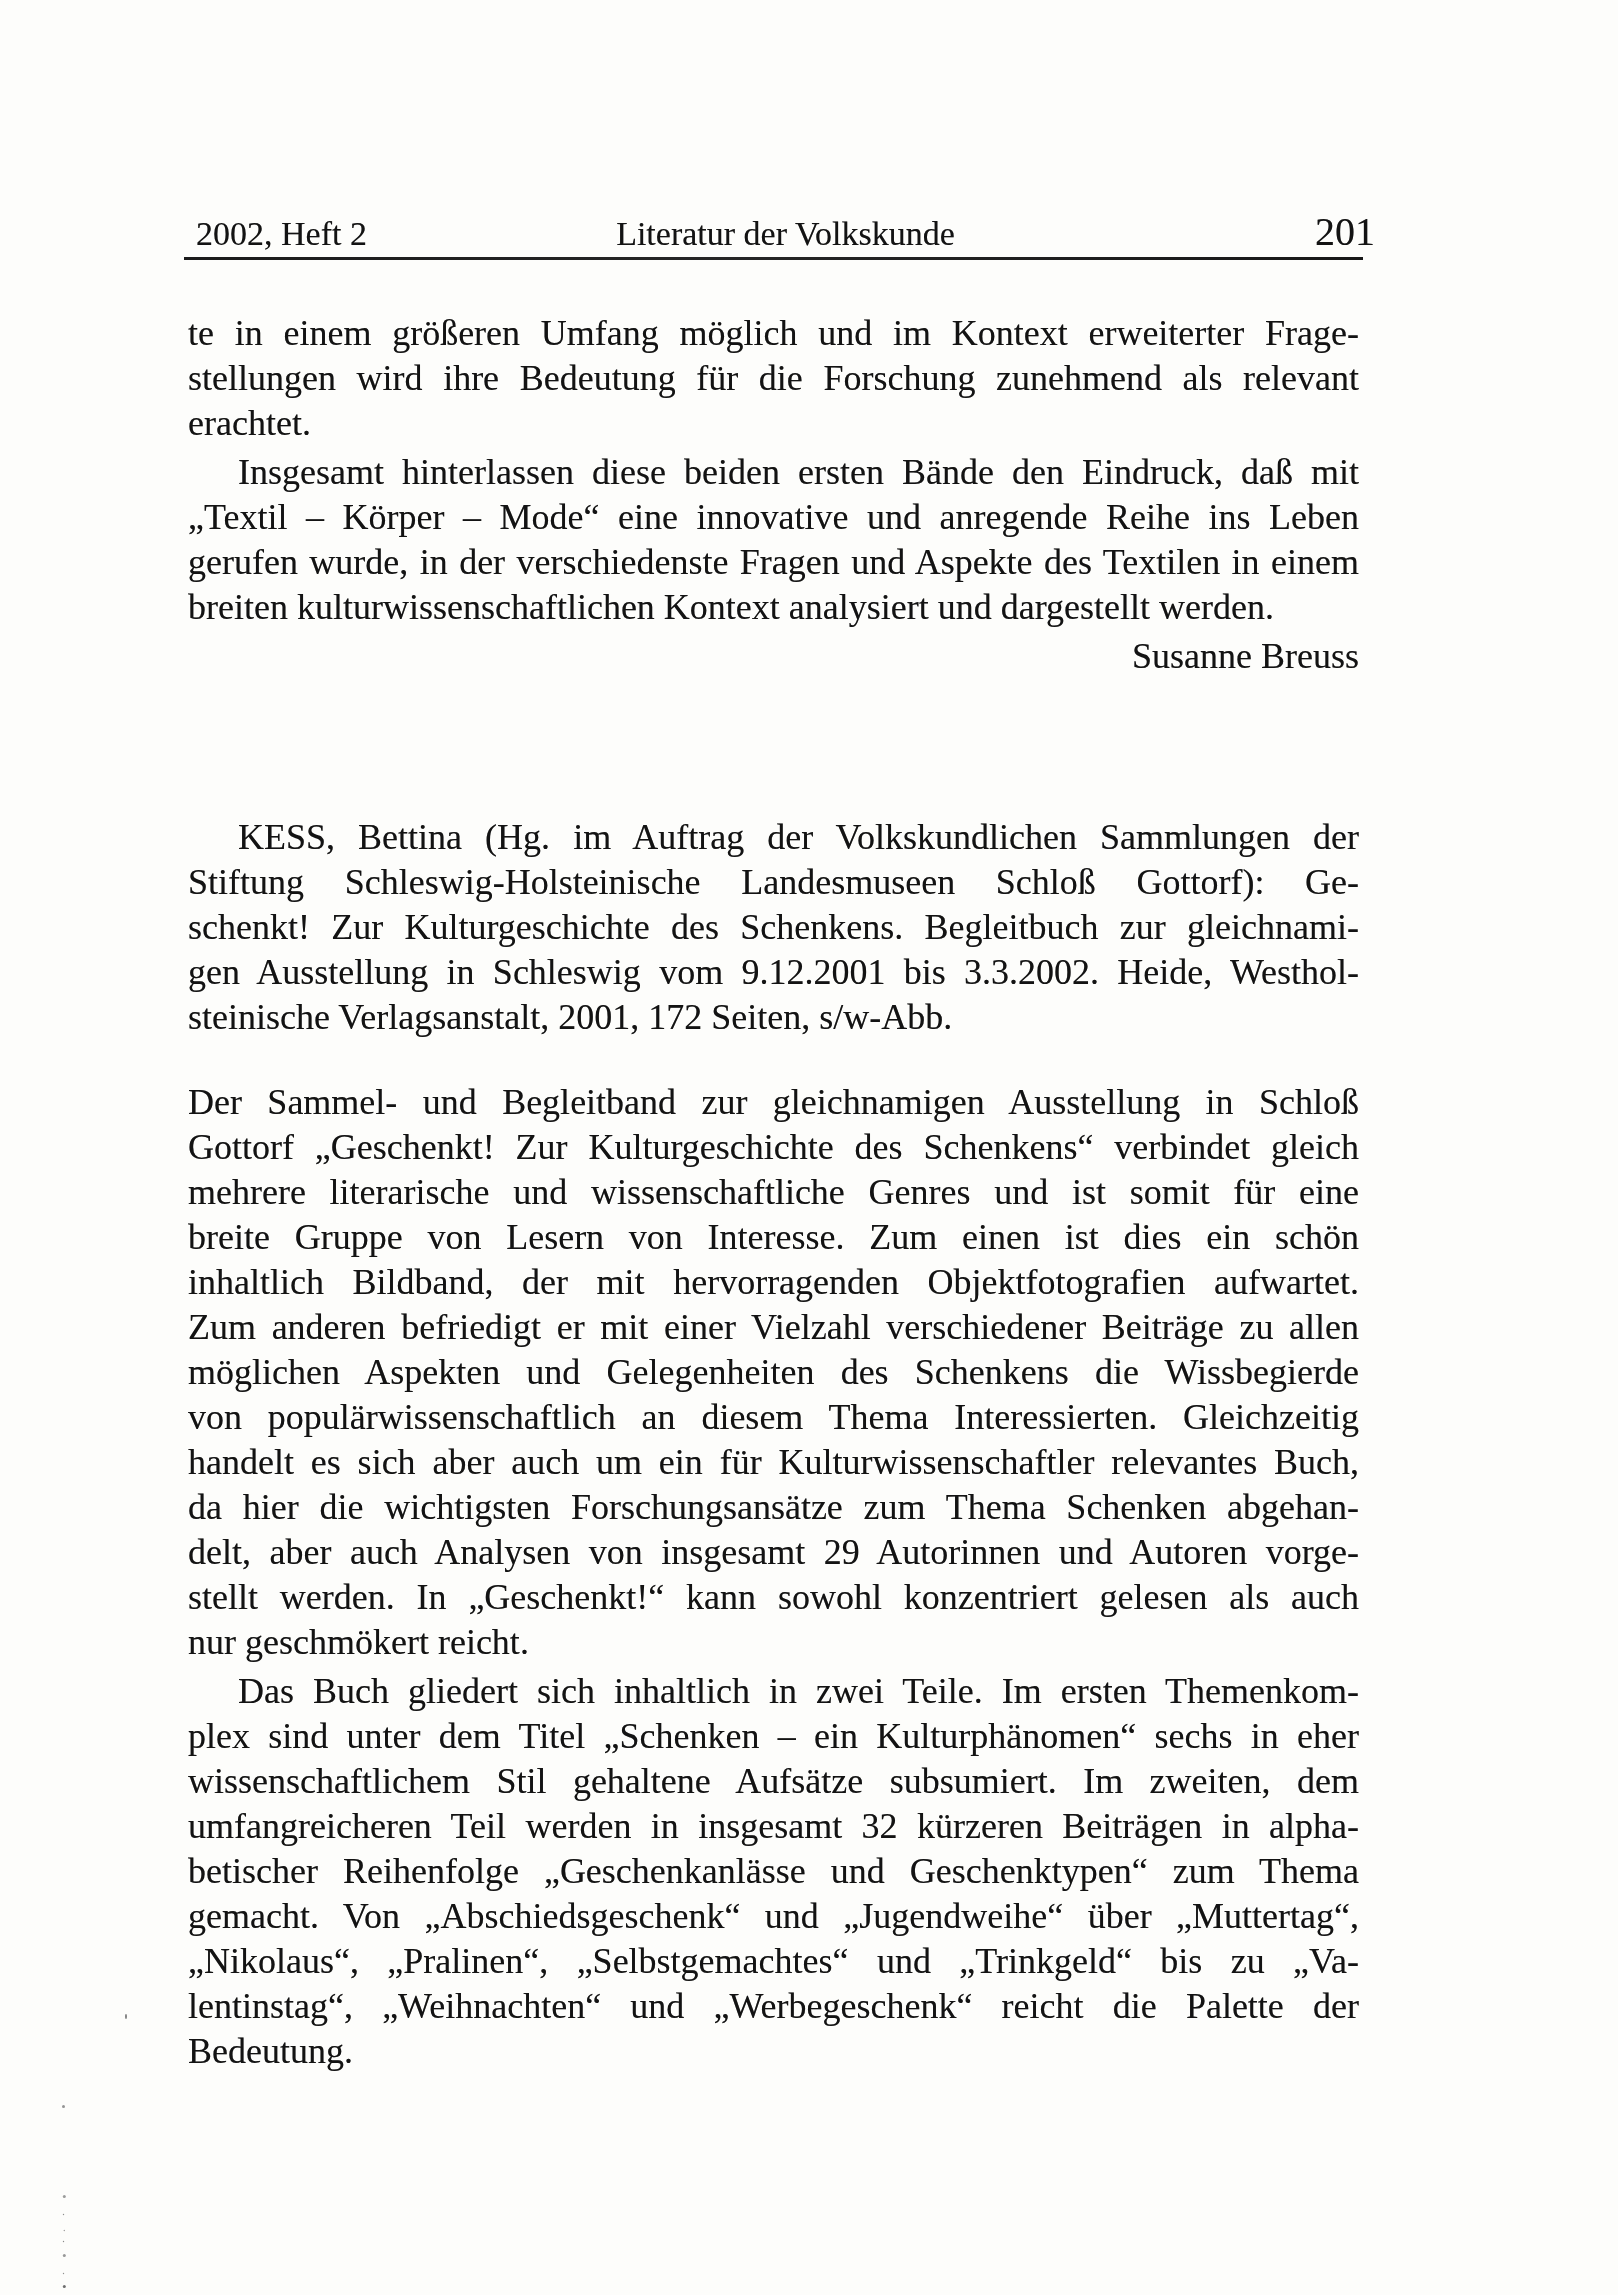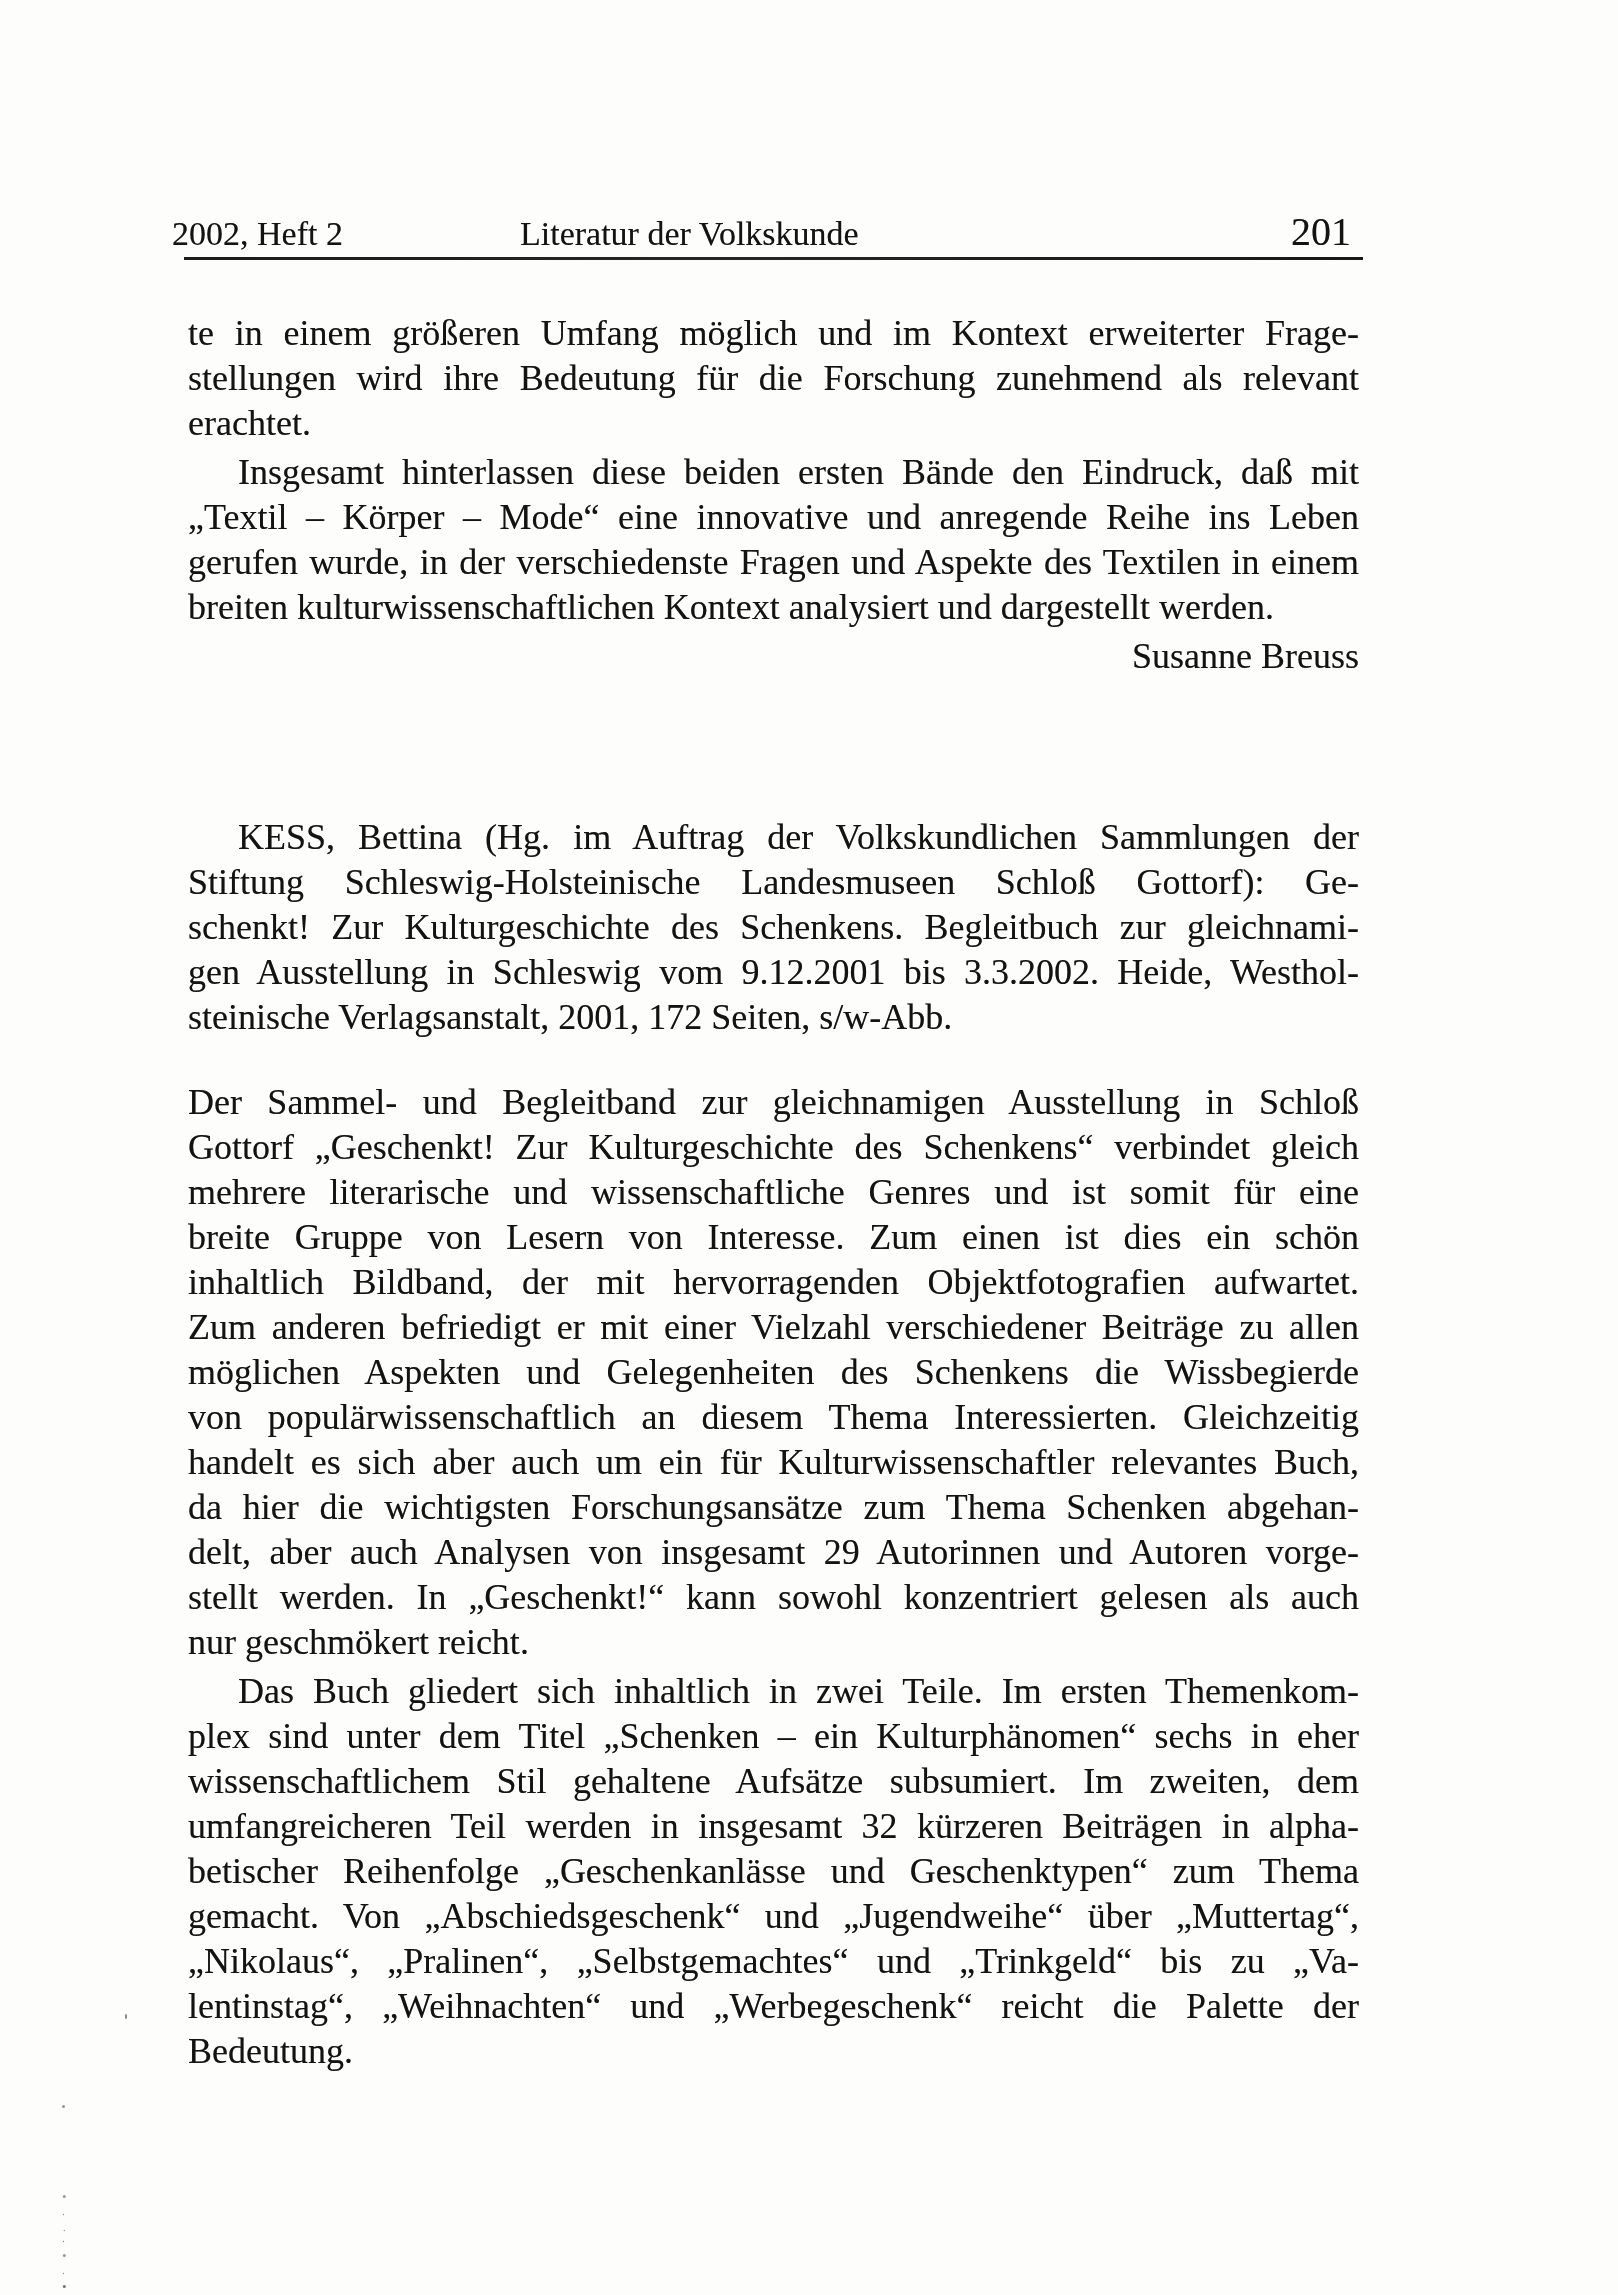--- a/index.html
+++ b/index.html
@@ -10,26 +10,26 @@
     height: 2295px;
     overflow: hidden;
     background: #fdfdfb;
     color: #131313;
     font-family: "Liberation Serif", "DejaVu Serif", serif;
     text-shadow: 0 0 0.4px rgba(20,20,20,0.45);
   }
   
   .header {
     position: absolute;
-    left: 172px; top: 212px; width: 1179px;
+    left: 196px; top: 212px; width: 1179px;
     display: flex; align-items: baseline;
     font-size: 34px; line-height: 1;
   }
   .header .issue  { width: 348px; text-align: left;  }
-  .header .jtitle { flex: 1;      text-align: left; }
+  .header .jtitle { flex: 1;      text-align: center; }
   .header .pnum   { width: 348px; text-align: right; font-size: 40px; }
   .rule {
     position: absolute;
     left: 184px; top: 257px; width: 1179px; height: 3.2px;
     background: linear-gradient(90deg, #1b1b1b 0%, #262626 45%, #181818 100%);
   }
   
   .content {
     position: absolute;
     left: 184px; top: 307px; width: 1179px;

